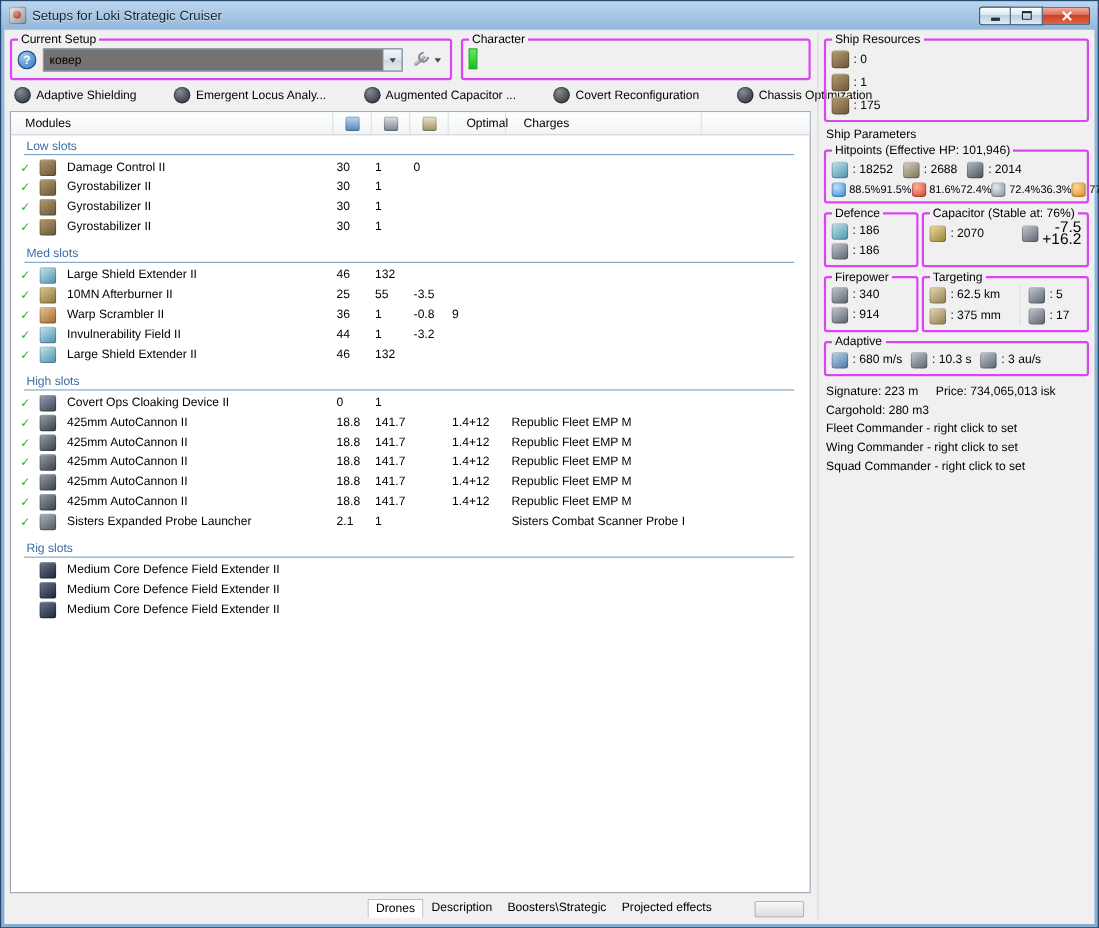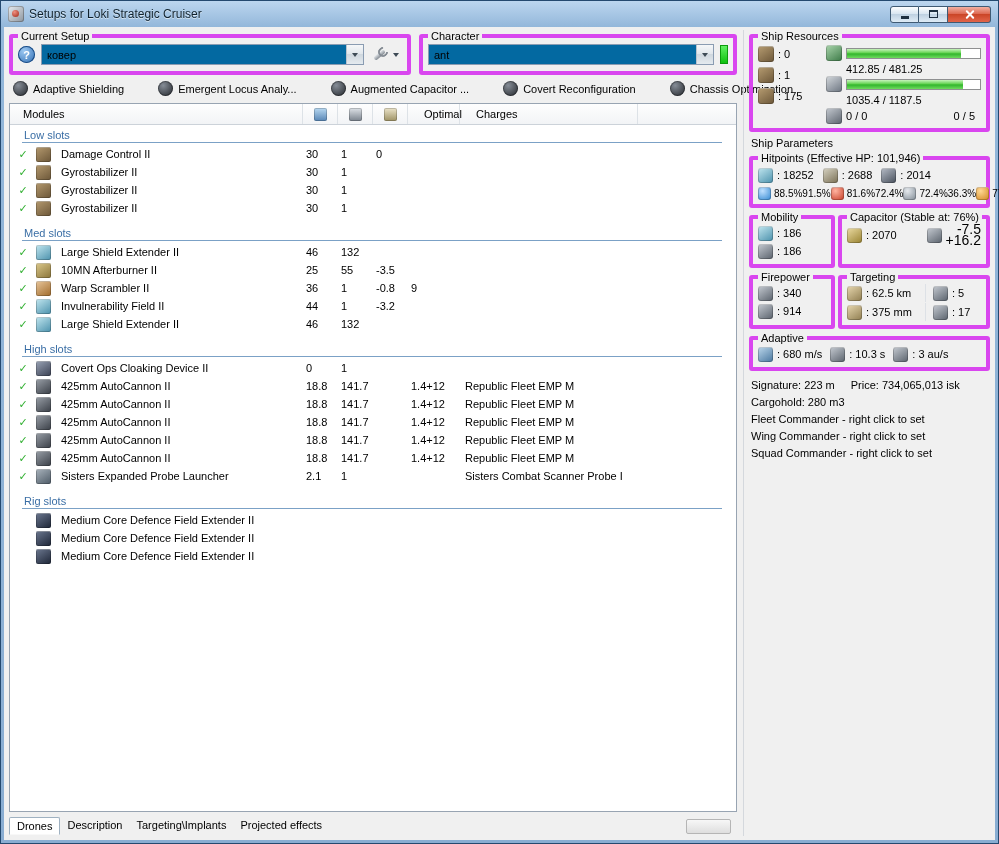--- a/index.html
+++ b/index.html
@@ -21,29 +21,29 @@
   .glyph-max{width:9px;height:8px;border:1px solid #1d2f40;border-top-width:2px;}
   .glyph-close{position:relative;width:11px;height:11px;}
   .glyph-close::before,.glyph-close::after{content:"";position:absolute;left:5px;top:0;width:2px;height:11px;background:#fff;border-radius:1px;}
   .glyph-close::before{transform:rotate(45deg);}
   .glyph-close::after{transform:rotate(-45deg);}
 
   .client{display:flex;gap:6px;background:#f0f0f0;height:calc(100% - 26px);padding:3px 5px 4px;}
   .left{flex:1;min-width:0;display:flex;flex-direction:column;gap:4px;}
   .right{width:247px;flex:none;display:flex;flex-direction:column;gap:3px;border-left:1px solid #d4d8dd;padding-left:5px;}
 
-  fieldset.grp{border:4px solid #d946ef;border-radius:3px;margin:0;padding:1px 5px 4px;min-inline-size:0;}
+  fieldset.grp{border:2px solid #d946ef;border-radius:3px;margin:0;padding:1px 5px 4px;min-inline-size:0;}
   fieldset.grp legend{padding:0 3px;font-size:11px;white-space:nowrap;}
 
   .toprow{display:flex;gap:8px;}
   .grp.setup{width:402px;flex:none;}
   .grp.char{flex:1;}
   .fsrow{display:flex;align-items:center;gap:6px;padding:1px 0 2px;}
   .help-btn{width:17px;height:17px;border-radius:50%;background:radial-gradient(circle at 35% 30%,#9cc8f2,#2f6db2);color:#fff;font-weight:bold;display:grid;place-items:center;font-size:11px;box-shadow:inset 0 0 0 1px #1c4c84;flex:none;}
-  .combo{flex:1;height:21px;border:1px solid #8a9cb2;background:#0369a1;display:flex;align-items:stretch;min-width:0;}
+  .combo{flex:1;height:21px;border:1px solid #8a9cb2;background:#737373;display:flex;align-items:stretch;min-width:0;}
   .combo-text{flex:1;display:flex;align-items:center;padding:0 5px;overflow:hidden;white-space:nowrap;}
   .combo-btn{width:17px;background:linear-gradient(#f5f7f9,#dfe5ea 50%,#cfd7de 50%,#e4eaef);border-left:1px solid #b9c3cd;display:grid;place-items:center;flex:none;}
   .caret{width:0;height:0;border:3px solid transparent;border-top:4px solid #3e4a55;margin-top:4px;}
   .tool-group{display:flex;align-items:center;gap:5px;padding:0 3px;flex:none;}
   .wrench{position:relative;width:15px;height:15px;}
   .wrench::before{content:"";position:absolute;left:0;top:6px;width:13px;height:4px;border-radius:2px;background:linear-gradient(#dfe3e7,#848b93);transform:rotate(-40deg);}
   .wrench::after{content:"";position:absolute;right:0;top:0;width:6px;height:6px;border:2px solid #848b93;border-radius:50%;border-top-color:transparent;transform:rotate(45deg);}
   .green-ind{width:8px;height:19px;background:linear-gradient(#5ff05f,#0fc10f);border:1px solid #0b9a0b;flex:none;}
 
   .subsys{display:flex;align-items:center;gap:34px;padding:2px 4px 3px;}
@@ -71,21 +71,21 @@
   [data-icon="warp-scrambler"]{background:linear-gradient(145deg,#e9c79c,#a06a2a);}
   [data-icon="cloaking-device"]{background:linear-gradient(145deg,#9ba4b6,#394052);}
   [data-icon="autocannon"]{background:linear-gradient(145deg,#9aa0a8,#393e46);}
   [data-icon="probe-launcher"]{background:linear-gradient(145deg,#aab4bd,#4d5a66);}
   [data-icon="rig-extender"]{background:linear-gradient(145deg,#6c7890,#1d2536);}
   .mname{padding-left:5px;white-space:nowrap;overflow:hidden;}
   .num{padding-left:4px;}
   .charge{padding-left:6px;white-space:nowrap;}
 
   .bottombar{height:20px;display:flex;align-items:center;flex:none;}
-  .tabs{display:flex;justify-content:flex-start;width:645px;}
+  .tabs{display:flex;justify-content:flex-end;width:645px;}
   .btab{padding:2px 7px;white-space:nowrap;cursor:default;}
   .btab[data-active="true"]{background:#fff;border:1px solid #9fb1c1;border-bottom-color:#f8f8f8;border-radius:2px 2px 0 0;}
   .mini-btn{margin-left:auto;margin-right:6px;width:45px;height:15px;border:1px solid #b5b5b5;border-radius:2px;background:linear-gradient(#f7f7f7,#dedede);color:#9a9a9a;font-size:10px;}
 
   .params-label{padding:2px 0 0 2px;}
   .res-grid{display:flex;gap:4px;padding-top:2px;}
   .res-left{width:64px;flex:none;display:flex;flex-direction:column;gap:3px;}
   .stat{display:flex;align-items:center;gap:4px;height:18px;white-space:nowrap;}
   .pic{width:16px;height:16px;border-radius:3px;flex:none;box-shadow:inset 0 1px 0 #ffffff66,inset 0 0 0 1px #00000035;background:linear-gradient(145deg,#c6cbd2,#5a626c);}
   .pic.sm{width:15px;height:15px;}
@@ -164,26 +164,20 @@
             </div>
             <div class="tool-group">
               <span class="wrench"></span>
               <span class="caret"></span>
             </div>
           </div>
         </fieldset>
         <fieldset class="grp char">
           <legend>Character</legend>
           <div class="fsrow">
-            <div class="combo">
-              <span class="combo-text">ant</span>
-              <span class="combo-btn">
-                  <span class="caret"></span>
-                </span>
-            </div>
             <span class="green-ind"></span>
           </div>
         </fieldset>
       </div>
 
       <div class="subsys">
 
           <div class="subsys-item">
             <span class="subico"></span>
             <span>Adaptive Shielding</span>
@@ -464,21 +458,21 @@
         </div>
       </div>
 
       <div class="bottombar">
         <div class="tabs">
 
             <div class="btab" data-active="true"><span>Drones</span></div>
 
             <div class="btab" data-active="false"><span>Description</span></div>
 
-            <div class="btab" data-active="false"><span>Targeting\Implants</span></div>
+            <div class="btab" data-active="false"><span>Boosters\Strategic</span></div>
 
             <div class="btab" data-active="false"><span>Projected effects</span></div>
           </div>
         <button class="mini-btn" disabled=""><span></span></button>
       </div>
 
     </div>
 
     <div class="right">
 
@@ -492,41 +486,20 @@
               </div>
             <div class="stat">
                 <span class="pic" data-type="launcher"></span>
                 <span>: 1</span>
               </div>
             <div class="stat">
                 <span class="pic" data-type="calibration"></span>
                 <span>: 175</span>
               </div>
           </div>
-          <div class="res-right">
-            <div class="bar-row">
-                <span class="pic" data-type="cpu"></span>
-                <div class="track">
-                  <div class="fill" style="width: 85.8%;"></div>
-                </div>
-              </div>
-            <div class="bar-text">412.85 / 481.25</div>
-            <div class="bar-row">
-                <span class="pic" data-type="powergrid"></span>
-                <div class="track">
-                  <div class="fill" style="width: 87.2%;"></div>
-                </div>
-              </div>
-            <div class="bar-text">1035.4 / 1187.5</div>
-            <div class="drone-row">
-                <span class="pic" data-type="drone"></span>
-                <span>0 / 0</span>
-                <span class="dr-right">0 / 5</span>
-              </div>
-          </div>
         </div>
       </fieldset>
 
       <div class="params-label">Ship Parameters</div>
 
       <fieldset class="grp">
         <legend>Hitpoints (Effective HP: 101,946)</legend>
         <div class="hp-row">
           <div class="stat">
               <span class="pic sm" data-type="shield"></span>
@@ -572,21 +545,21 @@
               <span class="rvals">
                 <span>77%</span>
                 <span>23.5%</span>
               </span>
             </div>
           </div>
       </fieldset>
 
       <div class="duo">
         <fieldset class="grp defence">
-          <legend>Mobility</legend>
+          <legend>Defence</legend>
           <div class="stat">
               <span class="pic sm" data-type="shield-recharge"></span>
               <span>: 186</span>
             </div>
           <div class="stat">
               <span class="pic sm" data-type="defence"></span>
               <span>: 186</span>
             </div>
         </fieldset>
         <fieldset class="grp capacitor">

